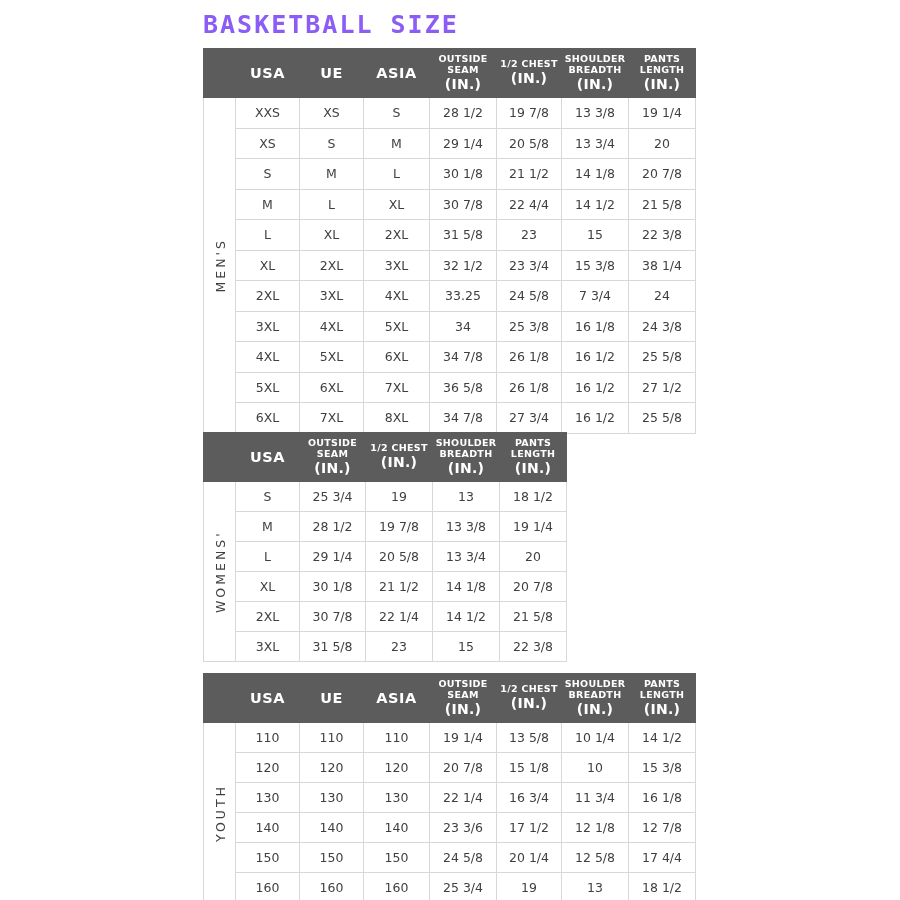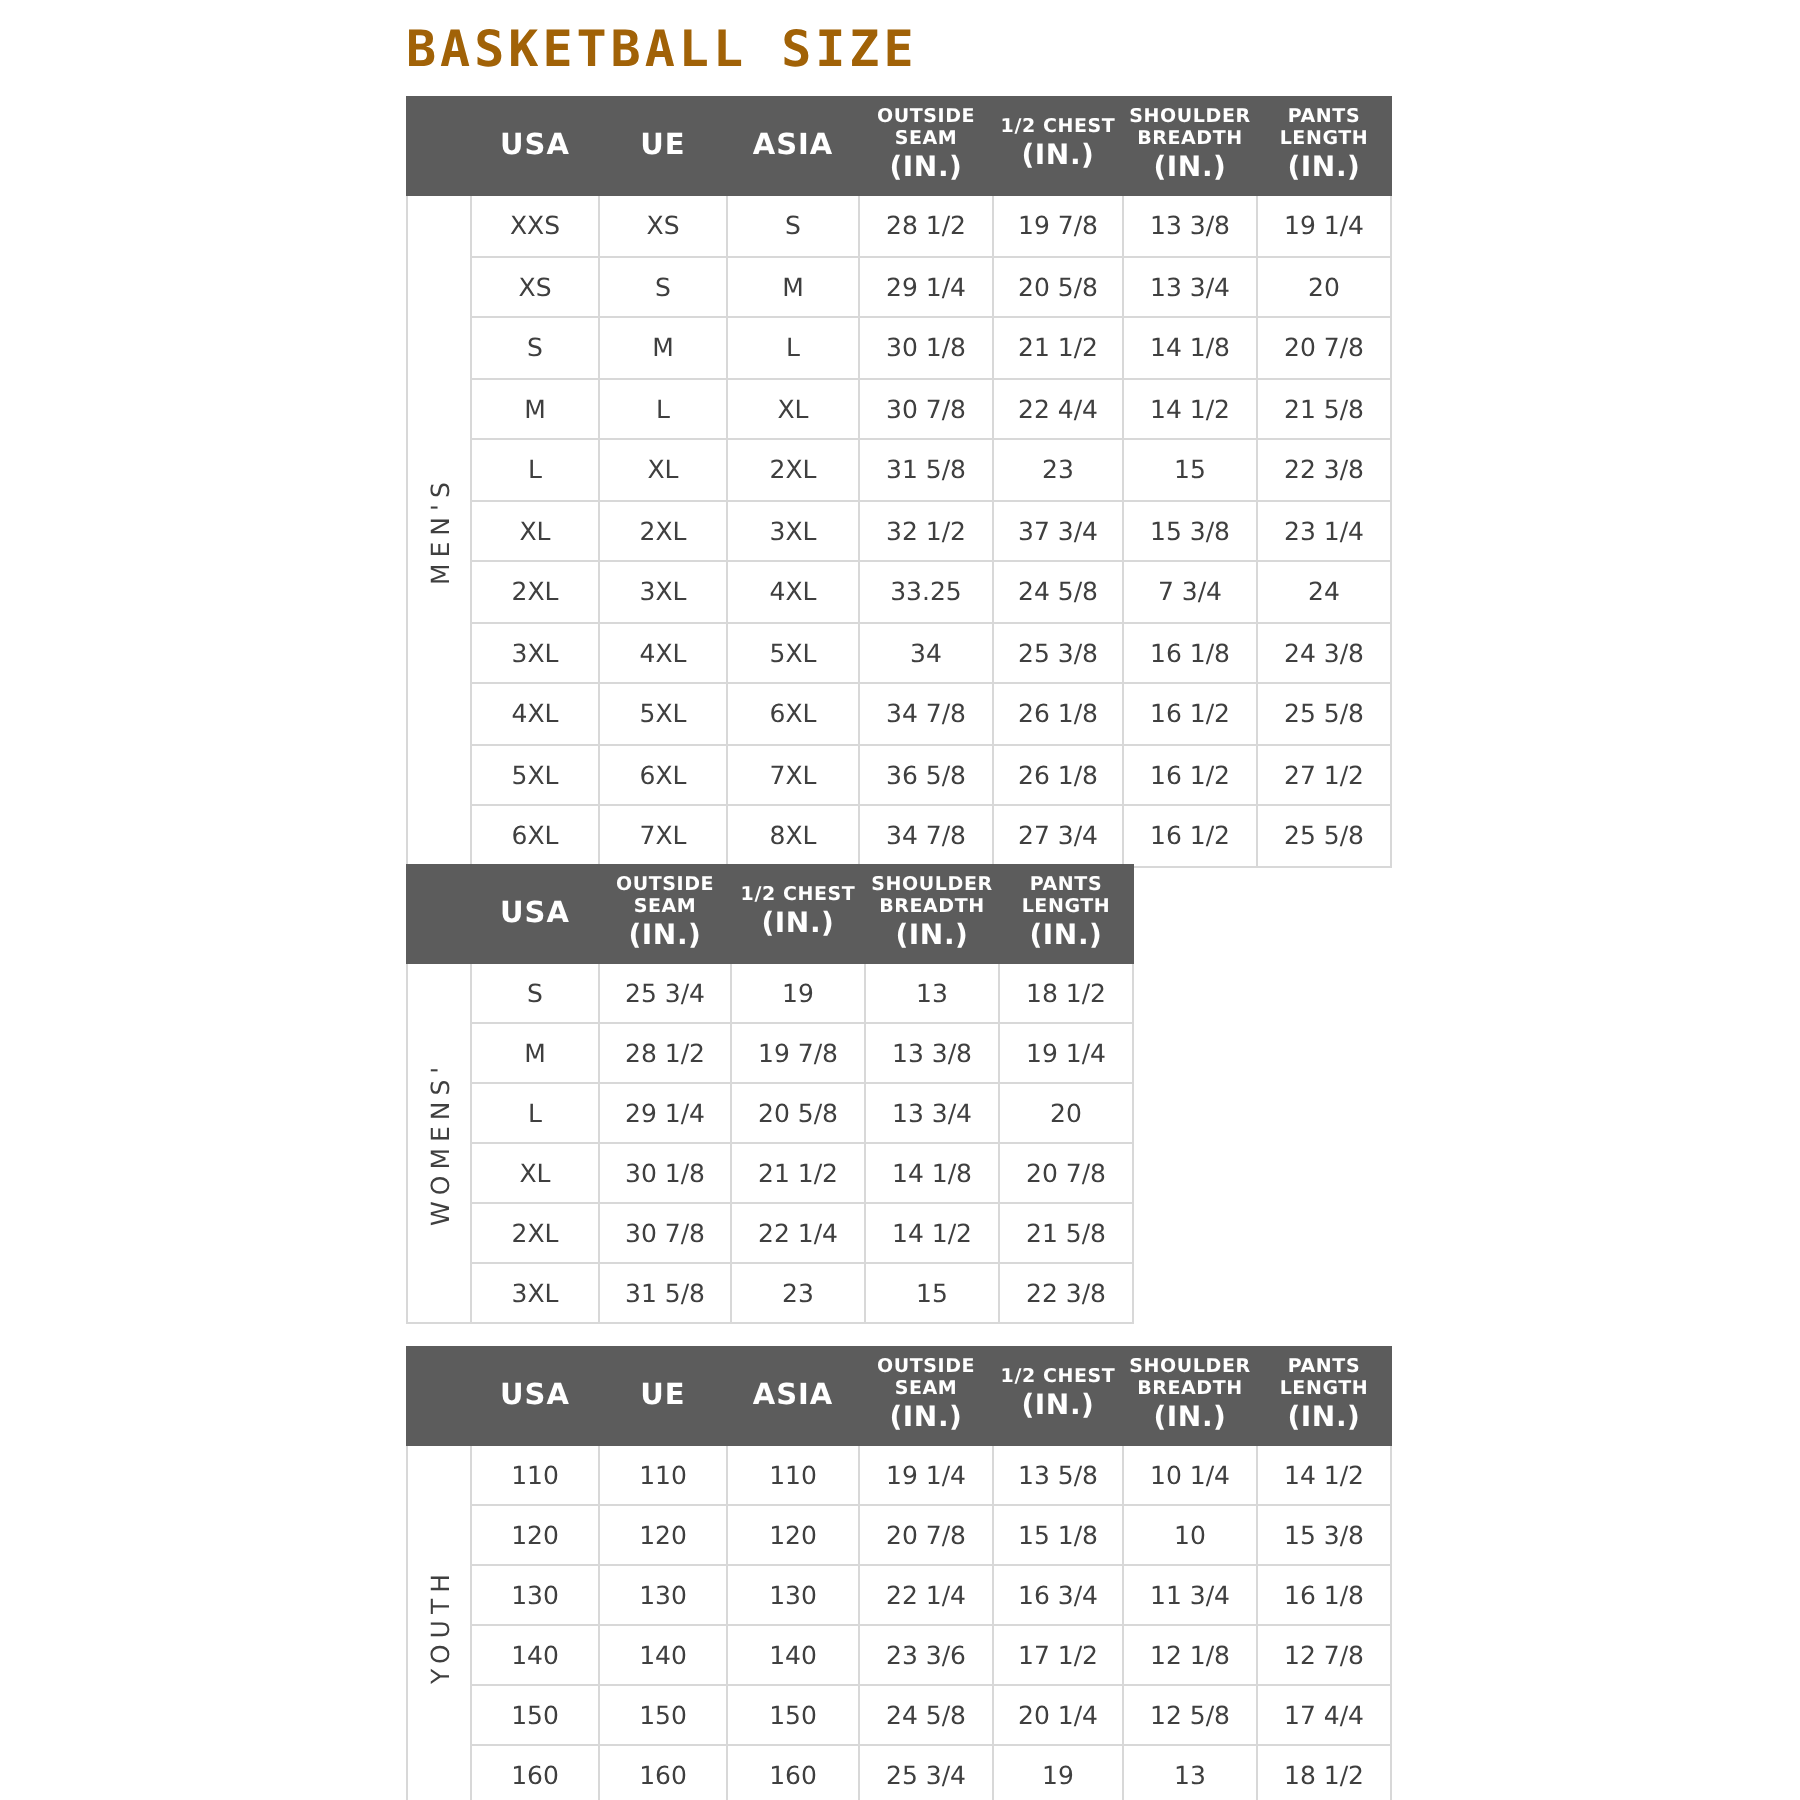--- a/index.html
+++ b/index.html
@@ -21,21 +21,21 @@
     position: relative;
   }
   .title {
     position: absolute;
     left: 203px;
     top: 10px;
     font-family: "DejaVu Sans Mono", "Liberation Mono", monospace;
     font-size: 25px;
     font-weight: bold;
     letter-spacing: 2px;
-    color: #a16207;
+    color: #8b5cf6;
   }
   .tbl-wrap {
     position: absolute;
   }
   table.size {
     border-collapse: collapse;
     table-layout: fixed;
   }
   table.size td, table.size th {
     border: 1px solid #d8d8d8;
@@ -163,23 +163,23 @@
             <td>31 5/8</td>
             <td>23</td>
             <td>15</td>
             <td>22 3/8</td>
           </tr>
           <tr class="r-men">
             <td>XL</td>
             <td>2XL</td>
             <td>3XL</td>
             <td>32 1/2</td>
-            <td>37 3/4</td>
+            <td>23 3/4</td>
             <td>15 3/8</td>
-            <td>23 1/4</td>
+            <td>38 1/4</td>
           </tr>
           <tr class="r-men">
             <td>2XL</td>
             <td>3XL</td>
             <td>4XL</td>
             <td>33.25</td>
             <td>24 5/8</td>
             <td>7 3/4</td>
             <td>24</td>
           </tr>

